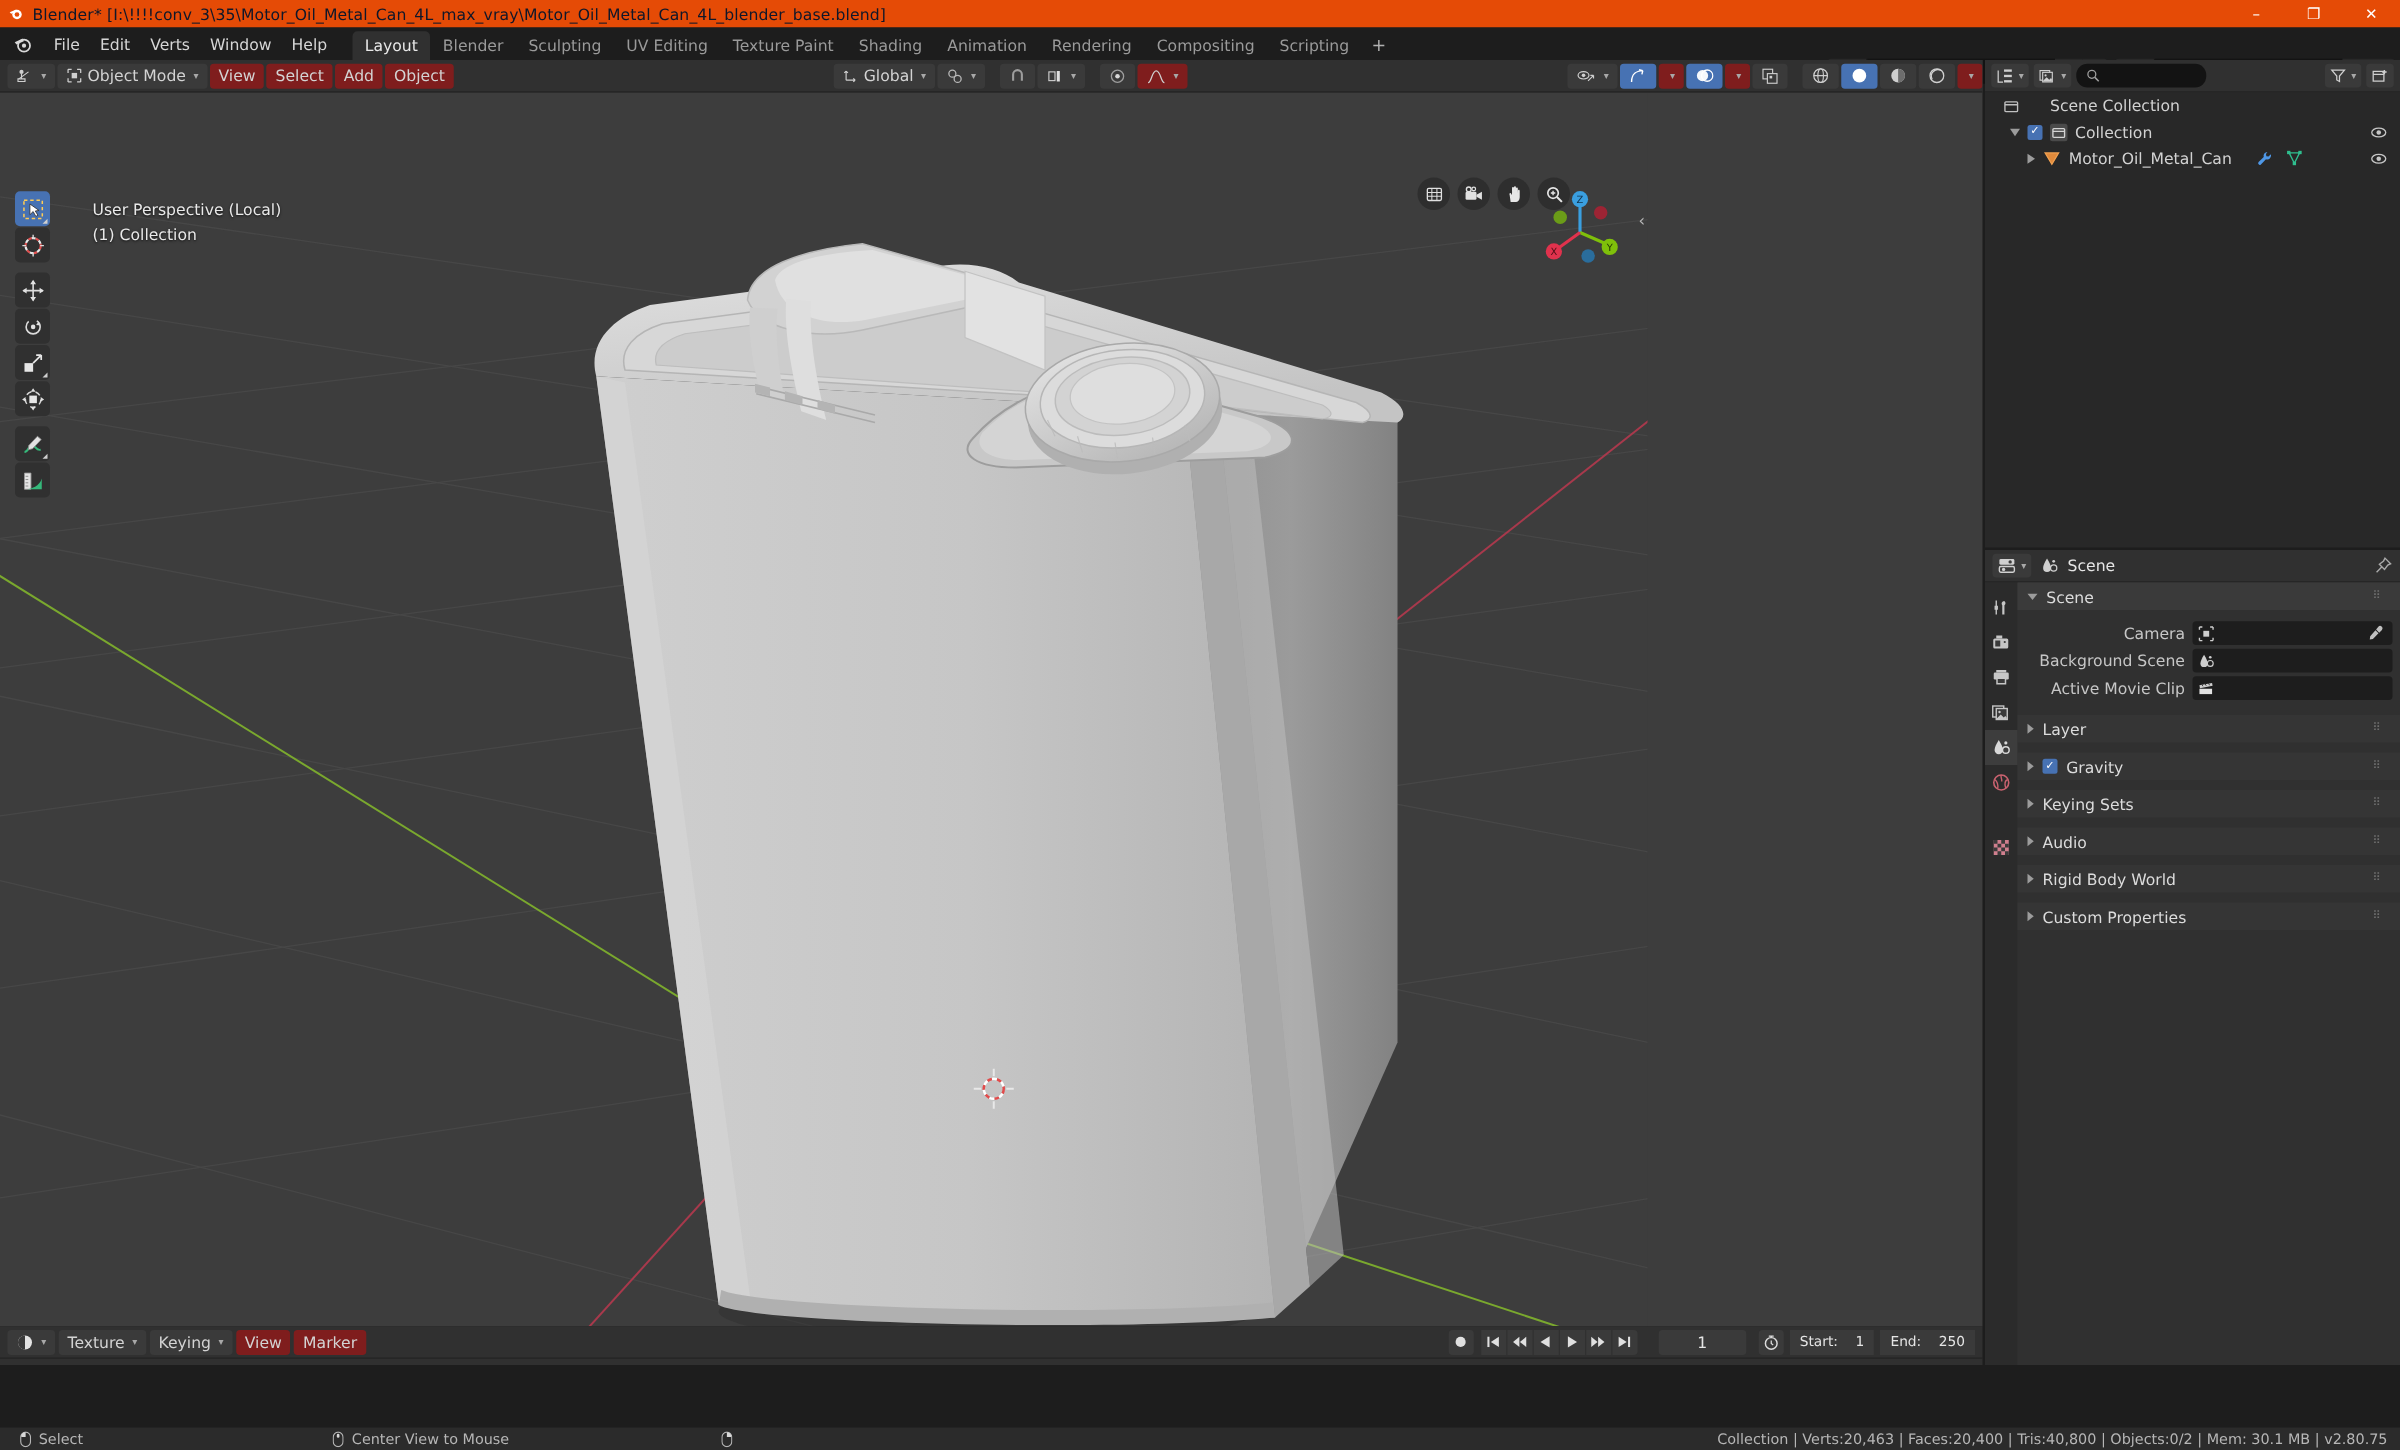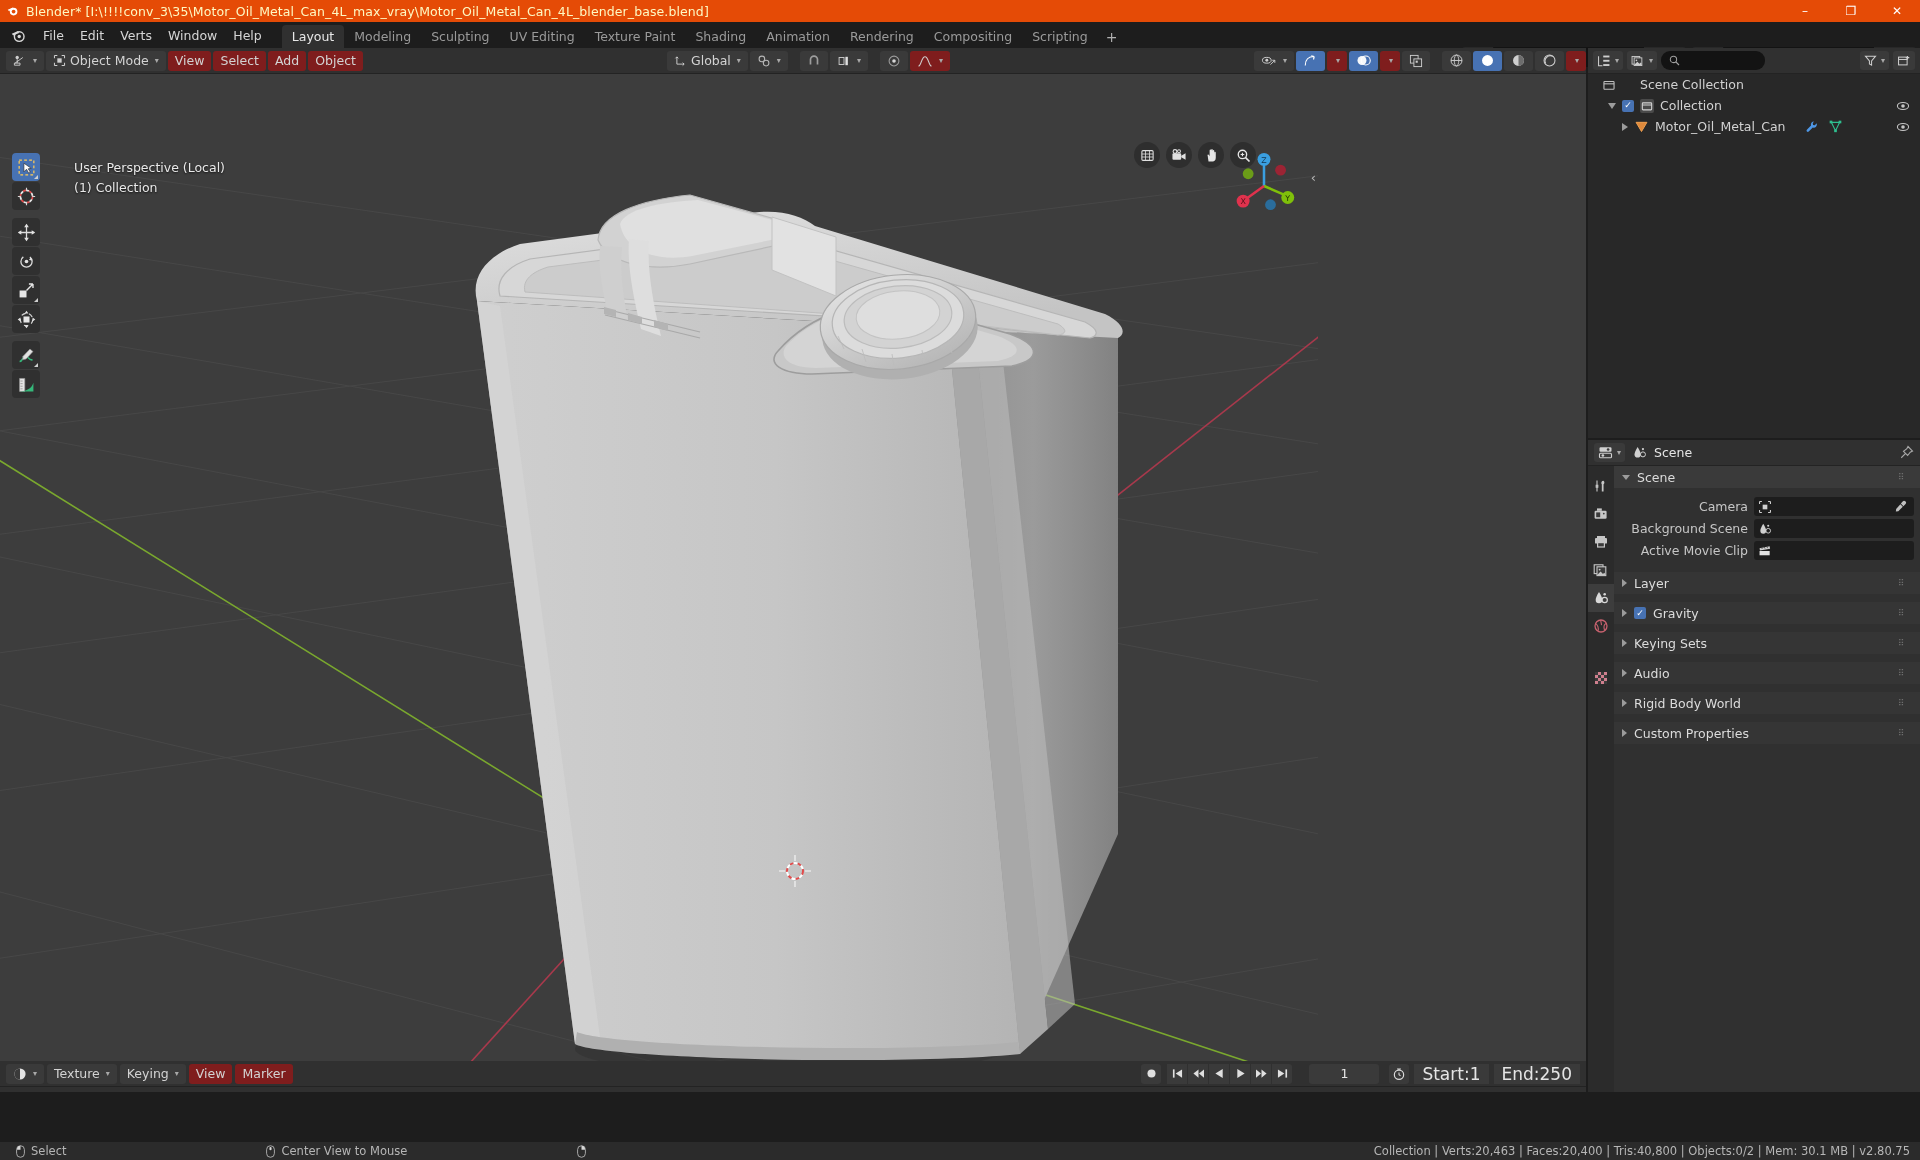--- a/index.html
+++ b/index.html
@@ -12,21 +12,21 @@
   }
   .app { position:relative; width:1920px; height:1160px; }
 
   
   .titlebar {
     position:absolute; left:0; top:0; width:1920px; height:22px;
     background:#e54b06; display:flex; align-items:center; padding-left:6px;
   }
   .titlebar .tb-icon { width:14px;height:14px; margin-right:6px; flex:0 0 auto; }
   .titlebar .tb-text {
-    font-size:12.5px; color:#fef9c3; white-space:nowrap; letter-spacing:0.1px;
+    font-size:12.5px; color:#0f172a; white-space:nowrap; letter-spacing:0.1px;
   }
   .tb-btns { position:absolute; right:0; top:0; height:22px; display:flex; }
   .tb-btn { width:46px; height:22px; display:flex; align-items:center; justify-content:center;
             color:#fff; font-size:12px; }
 
   
   .menubar {
     position:absolute; left:0; top:22px; width:1920px; height:26px;
     background:#1d1d1d; display:flex; align-items:center; padding-left:6px;
   }
@@ -161,21 +161,21 @@
   .timeline { position:absolute; left:0; top:1013px; width:1586px; height:31px; background:#303030; }
   .tl-header { height:26px; display:flex; align-items:center; gap:3px; padding:0 6px;
                border-bottom:1px solid #232323; position:relative; }
   .tl-playbtns { display:flex; gap:1px; align-items:center; margin-left:auto; }
   .tlb { width:20px;height:20px; background:#3a3a3a; display:flex; align-items:center;
          justify-content:center; }
   .tlb:first-child { border-radius:3px 0 0 3px; } .tlb:last-child { border-radius:0 3px 3px 0; }
   .tl-frame { width:70px;height:20px; background:#3a3a3a; border-radius:3px; display:flex;
               align-items:center; justify-content:center; font-size:12.5px; }
   .tl-se { height:20px; background:#3a3a3a; display:flex; align-items:center; padding:0 8px;
-           font-size:17px; }
+           gap:14px; font-size:11px; }
 
   .tl-ruler { position:absolute; left:0; top:1044px; width:1586px; height:24px;
               background:#282828; overflow:hidden; }
   .tl-tick { position:absolute; top:3px; font-size:12px; color:#a3a3a3; transform:translateX(-50%); }
   .tl-playhead { position:absolute; top:2px; height:17px; background:#4772b3; border-radius:3px;
                  color:#fff; font-size:12px; display:flex; align-items:center; justify-content:center;
                  padding:0 7px; transform:translateX(-50%); }
   .tl-scroll { position:absolute; left:0; top:1068px; width:1586px; height:16px; background:#282828; }
   .tl-scrollbar { position:absolute; left:12px; top:4px; width:1545px; height:9px;
                   background:#5a5a5a; border-radius:5px; }
@@ -217,21 +217,21 @@
       <path d="M2.5 9.5 L11.5 5.5 L12.8 8.6 L4.5 12 Z" fill="#d8d8d8"></path>
     </svg>
     <div class="menu-item">File</div>
     <div class="menu-item">Edit</div>
     <div class="menu-item">Verts</div>
     <div class="menu-item">Window</div>
     <div class="menu-item">Help</div>
 
     <div class="wstabs">
       <div class="wstab active">Layout</div>
-      <div class="wstab">Modeling</div>
+      <div class="wstab">Blender</div>
       <div class="wstab">Sculpting</div>
       <div class="wstab">UV Editing</div>
       <div class="wstab">Texture Paint</div>
       <div class="wstab">Shading</div>
       <div class="wstab">Animation</div>
       <div class="wstab">Rendering</div>
       <div class="wstab">Compositing</div>
       <div class="wstab">Scripting</div>
       <div class="wstab plus">+</div>
     </div>

